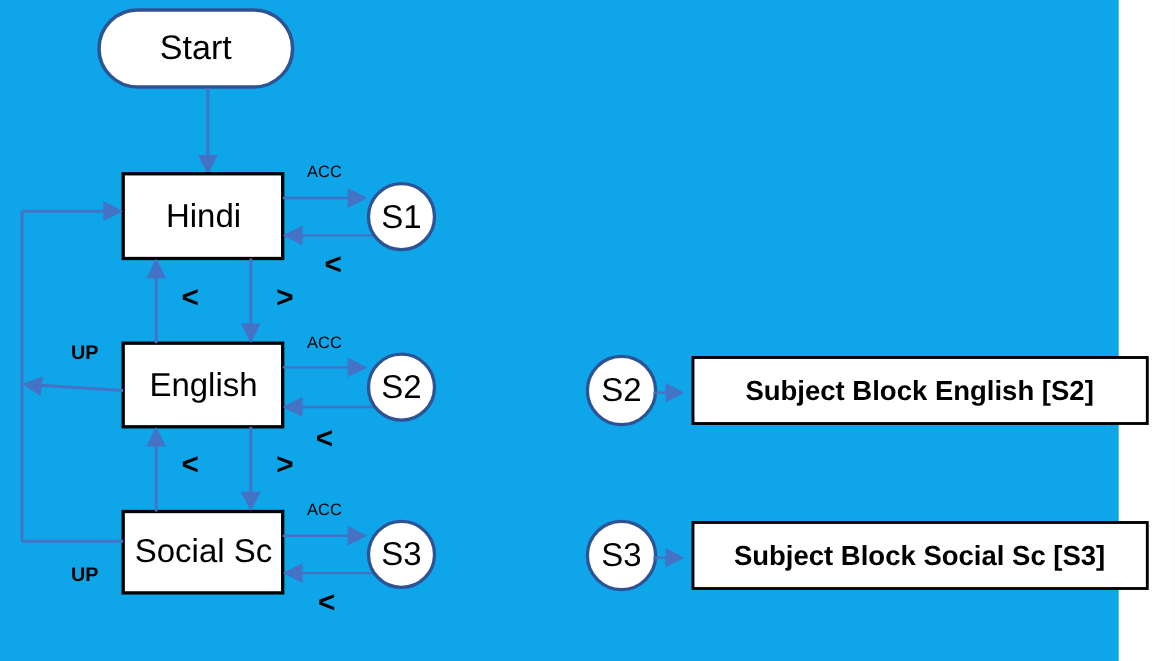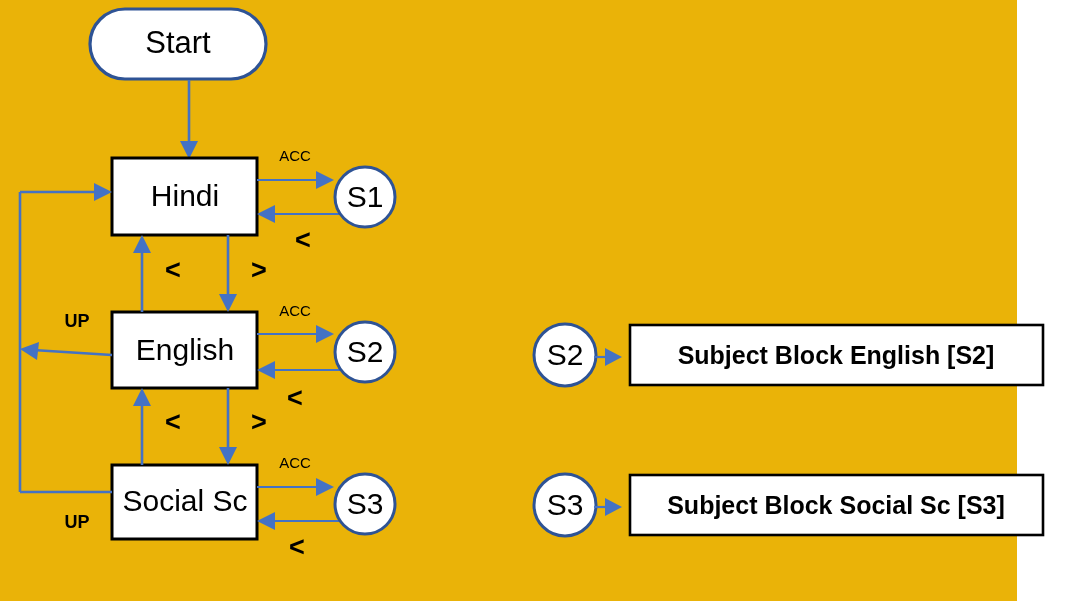--- a/index.html
+++ b/index.html
@@ -10,21 +10,21 @@
   body {
     width: 1068px;
     height: 601px;
     font-family: "Liberation Sans", sans-serif;
     overflow: hidden;
   }
   #canvas {
     position: relative;
     width: 1017px;
     height: 601px;
-    background: #eab308;
+    background: #0ea5e9;
   }
   svg#diagram {
     position: absolute;
     left: 0;
     top: 0;
     width: 1068px;
     height: 601px;
   }
   .node-box {
     fill: #ffffff;

